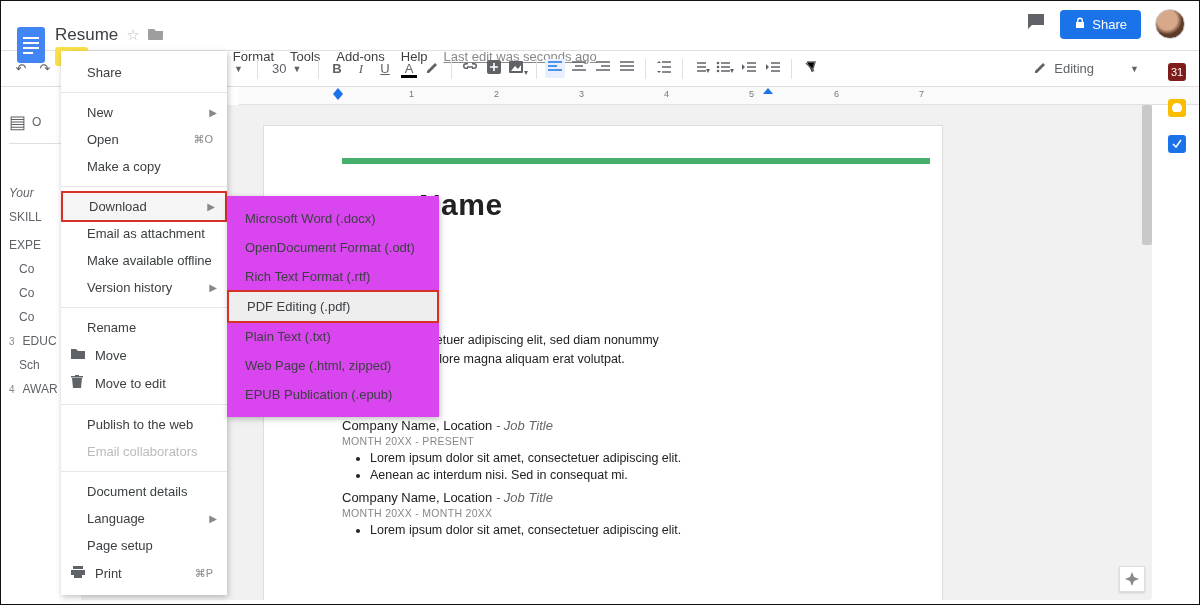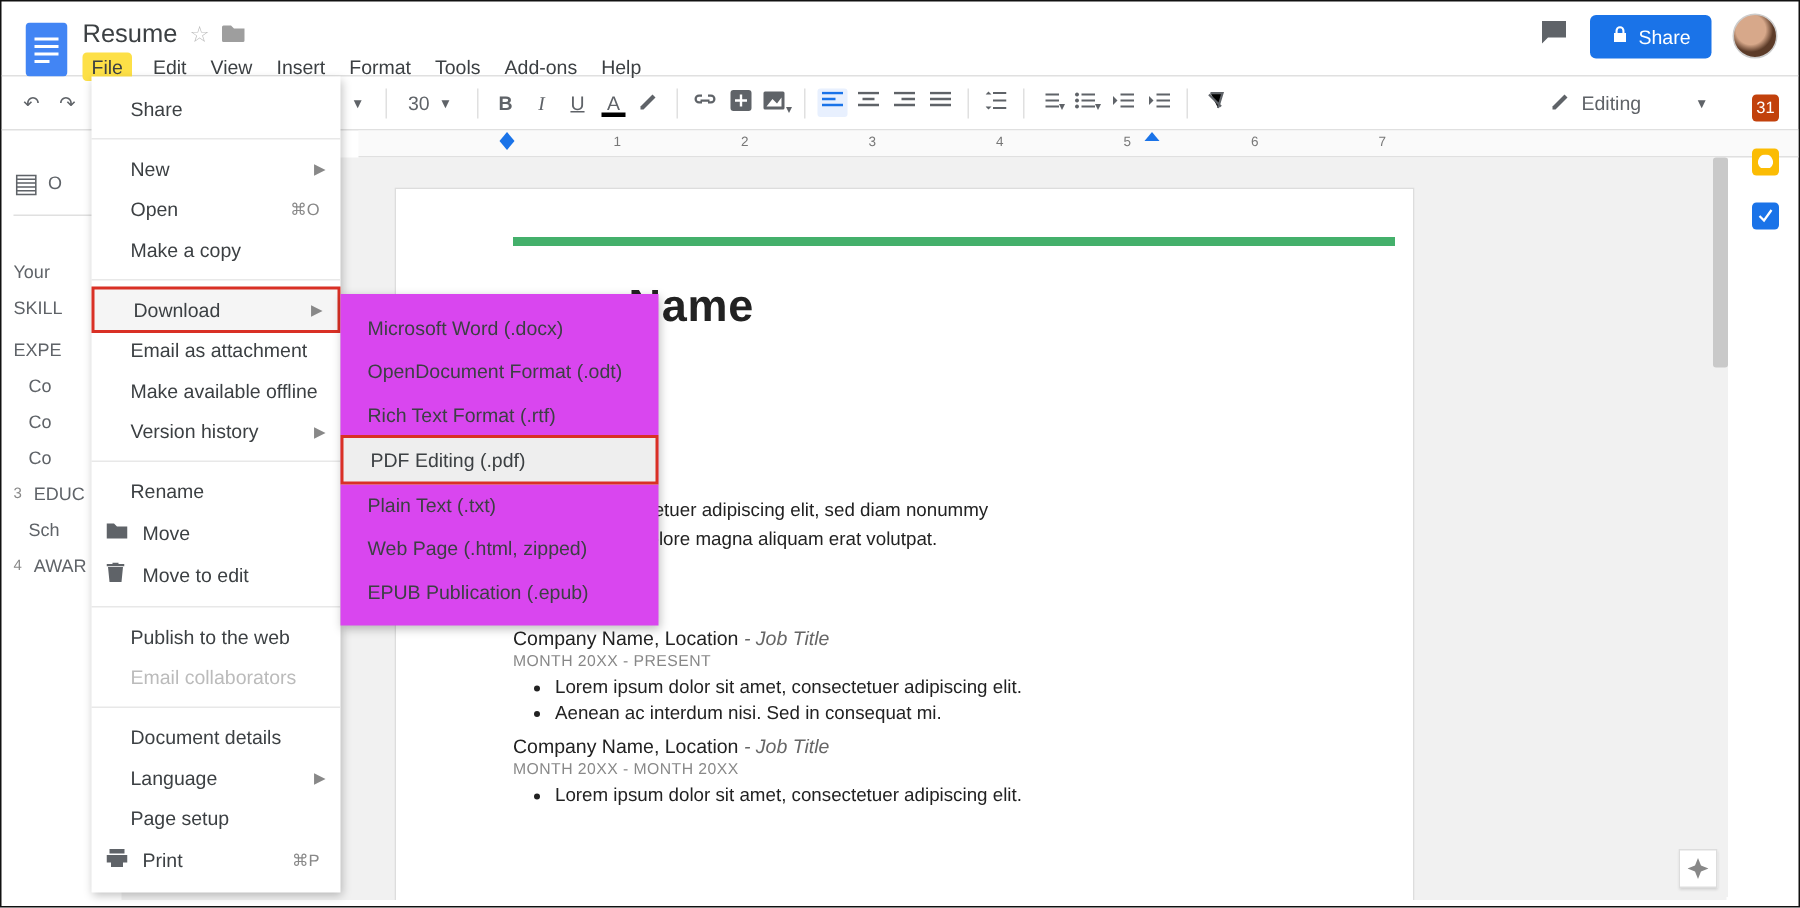--- a/index.html
+++ b/index.html
@@ -12,21 +12,21 @@
     width: 1200px;
     height: 605px;
     overflow: hidden;
     position: relative;
     border: 1px solid #111;
   }
   
   .header {
     display: flex;
     align-items: flex-start;
-    padding: 12px 8px 0 8px;
+    padding: 24px 8px 0 8px;
     border-bottom: 1px solid #e0e0e0;
     height: 50px;
     position: relative;
   }
   .doc-icon {
     width: 36px; height: 36px;
     margin: 2px 6px 0 4px;
     display: flex; align-items: center; justify-content: center;
   }
   .title-area { display: flex; flex-direction: column; }
@@ -173,21 +173,21 @@
   .docbody .dates{ font-size:10.5px; color:#888; letter-spacing:0.3px; margin:2px 0 4px 0;}
   .docbody ul{ margin:2px 0 8px 0; padding-left:28px; font-size:12.5px;}
   .docbody ul li{ margin:3px 0;}
   
   .sidepanel {
     position: absolute; right: 4px; top: 56px;
     width: 36px; display:flex; flex-direction:column; align-items:center; gap:18px;
     padding-top:6px;
   }
   .sidepanel .sq { width:18px; height:18px; border-radius:3px; display:flex;align-items:center;justify-content:center; font-size:11px; color:#fff;}
-  .cal{ background:#c2410c;}
+  .cal{ background:#7f1d1d;}
   .keep{ background:#fbbc04;}
   .tasks{ background:#1a73e8;}
   .sidepanel .chev { position:absolute; bottom:-464px; color:#888; font-size:14px;}
   .explore {
     position:absolute; right:54px; bottom:12px;
     width:26px;height:26px; background:#fff; border:1px solid #ddd;
     display:flex;align-items:center;justify-content:center;
     box-shadow:0 1px 2px rgba(0,0,0,0.15);
   }
   
@@ -219,20 +219,21 @@
     </div>
     <div class="menus">
       <span class="active">File</span>
       <span>Edit</span>
       <span>View</span>
       <span>Insert</span>
       <span>Format</span>
       <span>Tools</span>
       <span>Add-ons</span>
       <span>Help</span>
+      <span class="last-edit">Last edit was seconds ago</span>
     </div>
   </div>
   <div class="header-right">
     <span class="comment-icon">
       <svg width="20" height="20" viewBox="0 0 20 20">
           <path fill="#5f6368" d="M2 2h16v11H6l-4 4V2z"></path>
         </svg>
     </span>
     <div class="share-btn">
       <span>
@@ -354,21 +355,21 @@
   <span class="mark" style="left:595px">6</span>
   <span class="mark" style="left:680px">7</span>
 </div>
 
 <div class="outline">
   <div class="row">
       <span class="bigicon">▤</span>
       <span>O</span>
     </div>
   <hr>
-  <div class="row" style="margin-top:30px;">
+  <div class="row" style="margin-top:42px;font-style:italic;">
       <span>Your</span>
     </div>
   <div class="row" style="">
       <span>SKILL</span>
     </div>
   <div class="row" style="margin-top:14px;">
       <span>EXPE</span>
     </div>
   <div class="row" style="margin-left:10px;margin-top:8px;">
       <span>Co</span>

